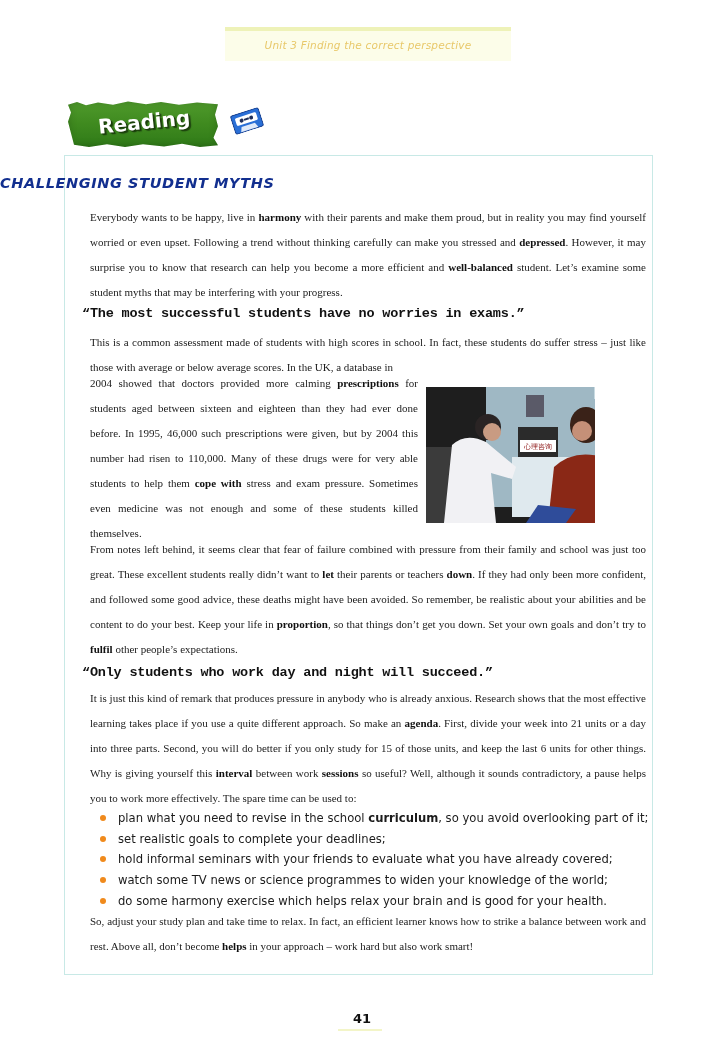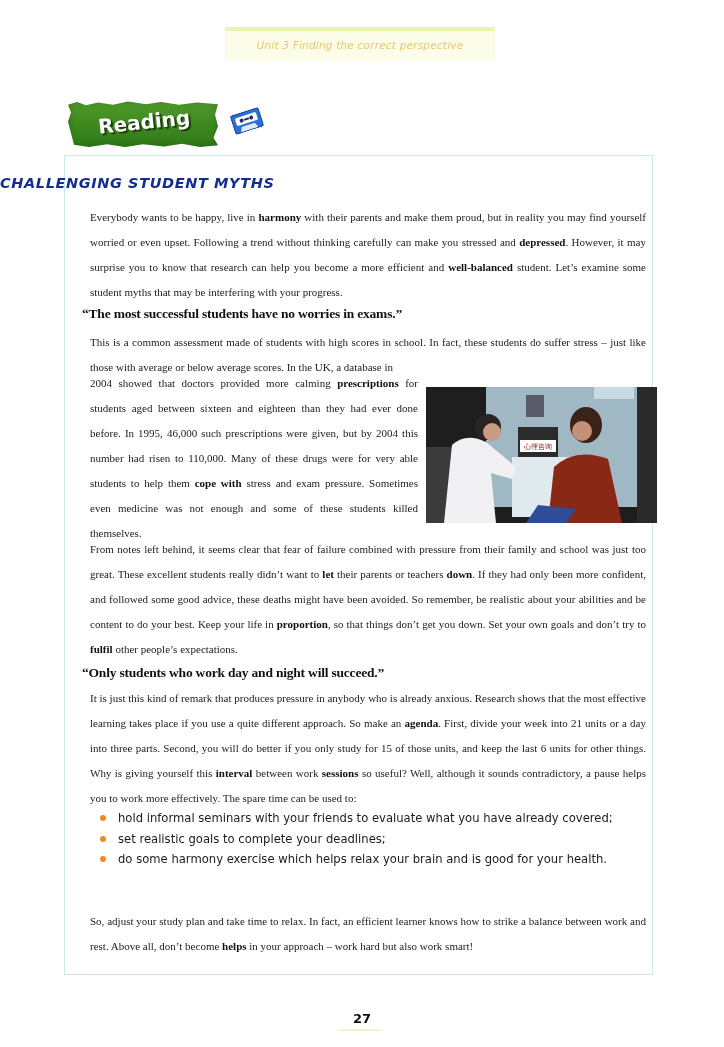--- a/index.html
+++ b/index.html
@@ -2,21 +2,21 @@
 <html><head>
 <meta charset="utf-8">
 <style>
   html, body { margin: 0; padding: 0; }
   body {
     width: 724px; height: 1047px; background: #ffffff; position: relative; overflow: hidden;
     font-family: "Liberation Serif", serif; color: #1b1b1b;
   }
   .running-head {
     position: absolute; left: 225px; top: 27px; width: 270px; height: 34px;
-    background: #fcfde9; text-align: center;
+    background: #fcfde9; text-align: center; padding-left: 16px;
   }
   .running-head .bar {
     position: absolute; left: 0; right: 0; top: 0; height: 4px; background: #eef2b8;
   }
   .running-head .txt {
     position: absolute; left: 0; right: 0; top: 12px;
     font-family: "DejaVu Sans", sans-serif; font-style: italic; font-size: 10.5px;
     color: #e8c86a; letter-spacing: 0.2px;
   }
   .reading-banner {
@@ -42,26 +42,26 @@
     position: absolute; left: 0; right: 0; top: 175px; 
     font-family: "DejaVu Sans", sans-serif; font-weight: bold; font-style: italic;
     font-size: 14.5px; color: #122f8f; letter-spacing: 0.6px;
   }
   .para {
     position: absolute; left: 90px; width: 556px; font-size: 11px; line-height: 25px;
     text-align: justify; color: #1b1b1b;
   }
   .para b { font-weight: bold; color: #111; }
   .subhead {
-    position: absolute; left: 82px; font-family: Liberation Serif, serif; font-weight: bold;
+    position: absolute; left: 82px; font-family: Liberation Mono, monospace; font-weight: bold;
     font-size: 13.5px; color: #111; letter-spacing: -0.2px;
   }
   .narrow { width: 328px; }
   .photo {
-    position: absolute; left: 426px; top: 387px; width: 231px; height: 136px;
+    position: absolute; left: 426px; top: 387px; width: 169px; height: 136px;
     background: #2a2a2a; overflow: hidden;
   }
   .bullets {
     position: absolute; left: 100px; top: 808px; width: 545px; margin: 0; padding: 0; list-style: none;
     font-family: "DejaVu Sans", sans-serif; font-size: 11.6px; line-height: 20.7px; color: #1b1b1b;
   }
   .bullets li { position: relative; padding-left: 18px; white-space: nowrap; }
   .bullets li .dot {
     position: absolute; left: 0; top: 7px; width: 6px; height: 6px; border-radius: 50%; background: #f08a1c;
   }
@@ -128,21 +128,23 @@
   </svg>
 </div>
 
 <div class="para" style="top:537px;">From notes left behind, it seems clear that fear of failure combined with pressure from their family and school was just too great. These excellent students really didn’t want to <b>let</b> their parents or teachers <b>down</b>. If they had only been more confident, and followed some good advice, these deaths might have been avoided. So remember, be realistic about your abilities and be content to do your best. Keep your life in <b>proportion</b>, so that things don’t get you down. Set your own goals and don’t try to <b>fulfil</b> other people’s expectations.</div>
 
 <div class="subhead" style="top:665px;">“Only students who work day and night will succeed.”</div>
 
 <div class="para" style="top:686px;">It is just this kind of remark that produces pressure in anybody who is already anxious. Research shows that the most effective learning takes place if you use a quite different approach. So make an <b>agenda</b>. First, divide your week into 21 units or a day into three parts. Second, you will do better if you only study for 15 of those units, and keep the last 6 units for other things. Why is giving yourself this <b>interval</b> between work <b>sessions</b> so useful? Well, although it sounds contradictory, a pause helps you to work more effectively. The spare time can be used to:</div>
 
 <ul class="bullets">
+  <li><span class="dot"></span><span>plan what you need to revise in the school <b>curriculum</b>, so you avoid overlooking part of it;</span></li>
+  <li><span class="dot"></span><span>set realistic goals to complete your deadlines;</span></li>
   <li><span class="dot"></span><span>hold informal seminars with your friends to evaluate what you have already covered;</span></li>
-  <li><span class="dot"></span><span>set realistic goals to complete your deadlines;</span></li>
+  <li><span class="dot"></span><span>watch some TV news or science programmes to widen your knowledge of the world;</span></li>
   <li><span class="dot"></span><span>do some harmony exercise which helps relax your brain and is good for your health.</span></li>
 </ul>
 
 <div class="para" style="top:909px;">So, adjust your study plan and take time to relax. In fact, an efficient learner knows how to strike a balance between work and rest. Above all, don’t become <b>helps</b> in your approach – work hard but also work smart!</div>
 
-<div class="page-number">27</div>
+<div class="page-number">41</div>
 <div class="page-number-underline"></div>
 
 </body></html>

